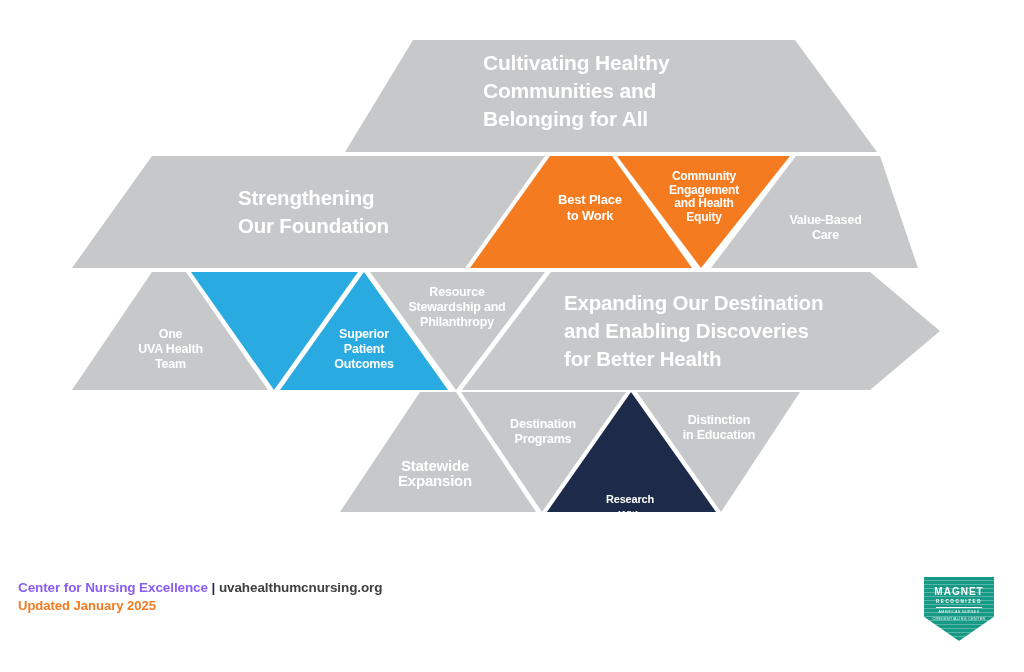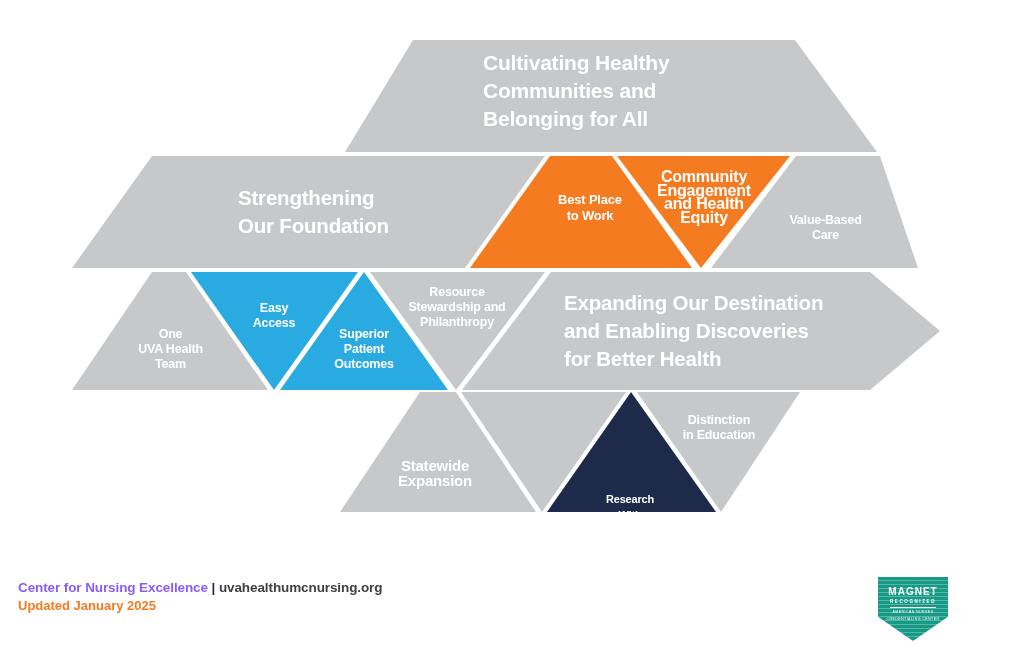--- a/index.html
+++ b/index.html
@@ -11,21 +11,21 @@
   .canvas svg{position:absolute;left:0;top:0;}
   .label{
     position:absolute;color:#ffffff;font-weight:bold;
     white-space:pre-line;letter-spacing:-0.2px;
   }
   .label.center{text-align:center;}
   .footer{position:absolute;left:18px;top:580px;font-weight:bold;font-size:13.5px;letter-spacing:-0.1px;}
   .footer .updated{display:block;font-size:13px;margin-top:3px;letter-spacing:0;}
   
   .magnet{
-    position:absolute;left:878px;top:577px;width:70px;height:64px;
+    position:absolute;left:924px;top:577px;width:70px;height:64px;
     clip-path:polygon(0 0,100% 0,100% 62%,50% 100%,0 62%);
     display:flex;flex-direction:column;align-items:center;
     color:#fff;text-align:center;
   }
   .magnet .stripes{
     position:absolute;inset:0;
     background:repeating-linear-gradient(0deg,rgba(255,255,255,.28) 0 1px,transparent 1px 4px);
     pointer-events:none;
   }
   .magnet .m-title{font-size:10px;font-weight:bold;letter-spacing:1px;margin-top:9px;position:relative;}
@@ -62,50 +62,50 @@
   <div class="label" style="left:483px;top:49px;width:270px;font-size:21px;line-height:28px;">Cultivating Healthy
 Communities and
 Belonging for All</div>
 
   <div class="label" style="left:238px;top:184px;width:230px;font-size:20.5px;line-height:28px;">Strengthening
 Our Foundation</div>
 
   <div class="label center" style="left:515px;top:192px;width:150px;font-size:13px;line-height:16px;">Best Place
 to Work</div>
 
-  <div class="label center" style="left:645px;top:170px;width:118px;font-size:16px;line-height:13.5px;">Community
+  <div class="label center" style="left:645px;top:170px;width:118px;font-size:12px;line-height:13.5px;">Community
 Engagement
 and Health
 Equity</div>
 
   <div class="label center" style="left:768px;top:213px;width:115px;font-size:12.5px;line-height:15px;">Value-Based
 Care</div>
 
   <div class="label center" style="left:118px;top:327px;width:105px;font-size:12.5px;line-height:15px;">One
 UVA Health
 Team</div>
 
-  <div class="label center" style="left:222px;top:301px;width:104px;font-size:12.5px;line-height:15px;">Easy
-Access</div>
 
   <div class="label center" style="left:312px;top:327px;width:104px;font-size:12.5px;line-height:15px;">Superior
 Patient
 Outcomes</div>
 
   <div class="label center" style="left:393px;top:285px;width:128px;font-size:12.5px;line-height:15px;">Resource
 Stewardship and
 Philanthropy</div>
 
   <div class="label" style="left:564px;top:289px;width:300px;font-size:20.5px;line-height:28px;">Expanding Our Destination
 and Enabling Discoveries
 for Better Health</div>
 
   <div class="label center" style="left:378px;top:458px;width:114px;font-size:15px;line-height:15px;">Statewide
 Expansion</div>
 
+  <div class="label center" style="left:478px;top:417px;width:130px;font-size:12.5px;line-height:15px;">Destination
+Programs</div>
 
   <div class="label center" style="left:576px;top:447px;width:108px;font-size:11px;line-height:16px;margin-top:44px;">Research
 With
 Translational
 Impact</div>
 
   <div class="label center" style="left:657px;top:413px;width:124px;font-size:12.5px;line-height:15px;">Distinction
 in Education</div>
 
   <div class="footer">

